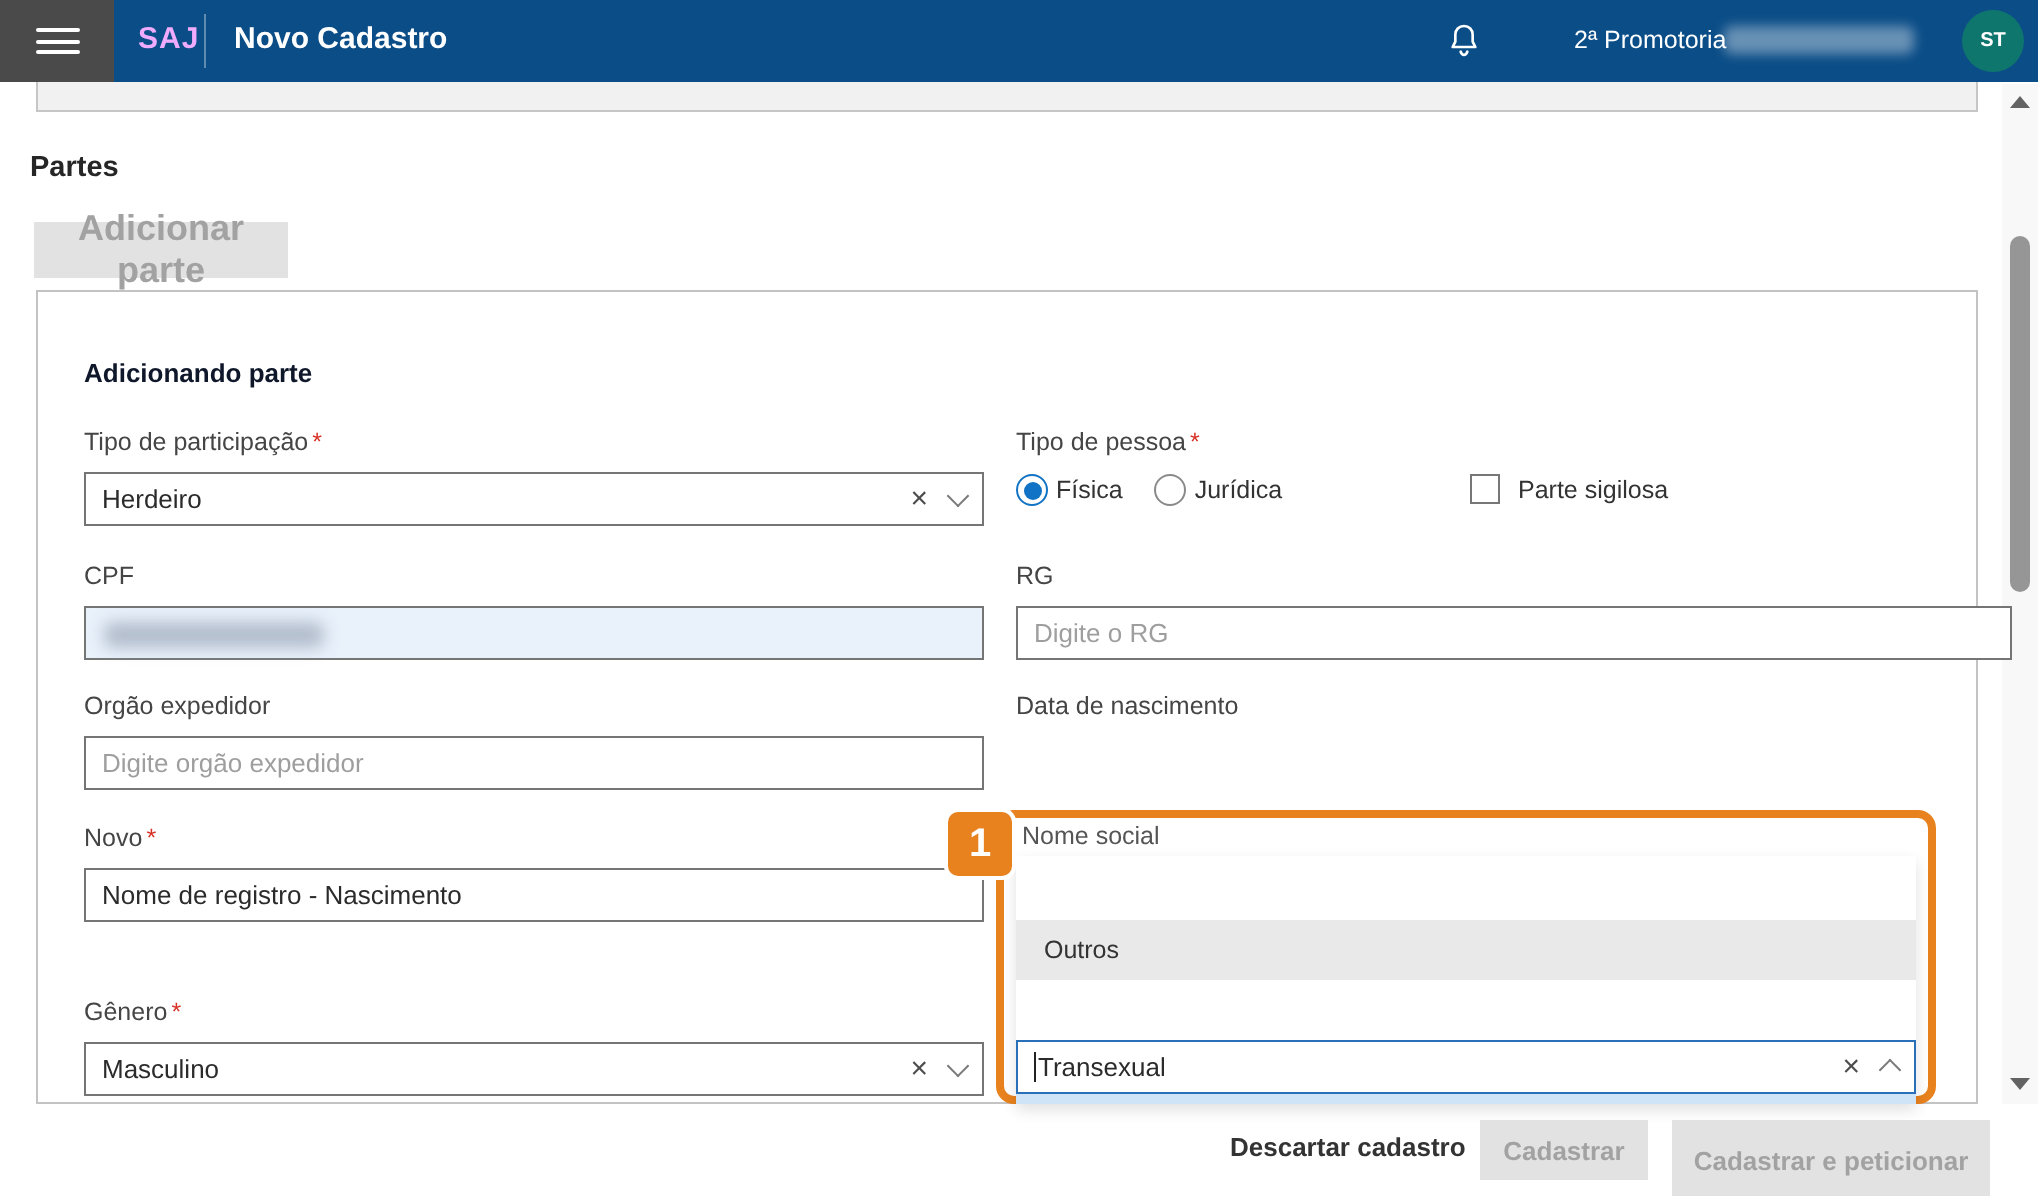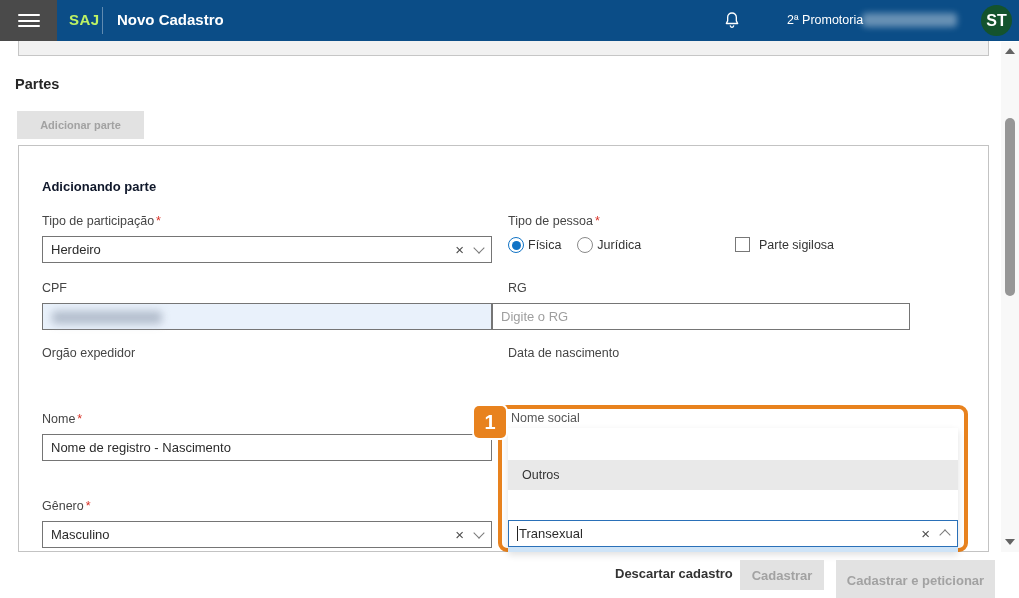--- a/index.html
+++ b/index.html
@@ -5,44 +5,44 @@
   html,body{margin:0;padding:0;background:#fff;}
   .screen{position:relative;width:1019px;height:598px;background:#fff;overflow:hidden;
           font-family:"Liberation Sans",sans-serif;-webkit-font-smoothing:antialiased;}
 
   
   .topbar{position:absolute;left:0;top:0;width:1019px;height:41px;background:#0b4d87;}
   .menu-btn{position:absolute;left:0;top:0;width:57px;height:41px;background:#4a4a4a;
             display:flex;align-items:center;justify-content:center;cursor:pointer;}
   .menu-lines{width:22px;height:13px;display:flex;flex-direction:column;justify-content:space-between;}
   .menu-lines i{height:2px;background:#fff;border-radius:1px;}
-  .brand{position:absolute;left:69px;top:11px;color:#bef264;font-weight:bold;font-size:15px;letter-spacing:.5px;}
+  .brand{position:absolute;left:69px;top:11px;color:#f0abfc;font-weight:bold;font-size:15px;letter-spacing:.5px;}
   .tb-divider{position:absolute;left:102px;top:7px;width:1px;height:27px;background:rgba(255,255,255,.35);}
   .page-title{position:absolute;left:117px;top:11px;color:#fff;font-weight:bold;font-size:15px;}
   .bell{position:absolute;left:722px;top:10px;width:20px;height:21px;cursor:pointer;}
   .office{position:absolute;left:787px;top:13px;color:#fff;font-size:12.5px;}
   .redact-h{position:absolute;left:862px;top:13px;width:95px;height:14px;border-radius:4px;
             background:rgba(255,255,255,.38);filter:blur(3px);}
-  .avatar{position:absolute;left:981px;top:5px;width:31px;height:31px;border-radius:50%;background:#14532d;
-          color:#fff;font-weight:bold;font-size:16px;display:flex;align-items:center;justify-content:center;cursor:pointer;}
+  .avatar{position:absolute;left:981px;top:5px;width:31px;height:31px;border-radius:50%;background:#0f766e;
+          color:#fff;font-weight:bold;font-size:10px;display:flex;align-items:center;justify-content:center;cursor:pointer;}
 
   
   .top-strip{position:absolute;left:18px;top:41px;width:971px;height:15px;background:#f1f1f1;
              border:1px solid #c6c6c6;border-top:none;box-sizing:border-box;}
 
   
   .scrollbar{position:absolute;left:1001px;top:42px;width:18px;height:510px;background:#f8f8f8;}
   .sb-arrow{position:absolute;left:4px;width:0;height:0;border-left:5px solid transparent;border-right:5px solid transparent;}
   .sb-up{top:6px;border-bottom:6px solid #636363;}
   .sb-down{top:497px;border-top:6px solid #636363;}
   .sb-thumb{position:absolute;left:4px;top:76px;width:10px;height:178px;background:#969696;border-radius:5px;}
 
   
   .section-title{position:absolute;left:15px;top:76px;font-size:14.5px;font-weight:bold;color:#262626;}
-  .btn-gray{background:#e2e2e2;color:#a2a2a2;font-weight:600;font-size:11px;
+  .btn-gray{background:#e2e2e2;color:#a2a2a2;font-weight:600;font-size:18px;
             display:flex;align-items:center;justify-content:center;border:none;cursor:default;box-sizing:border-box;}
   .add-btn{position:absolute;left:17px;top:111px;width:127px;height:28px;}
 
   .panel{position:absolute;left:18px;top:145px;width:971px;height:407px;border:1px solid #c3c3c3;
          background:#fff;box-sizing:border-box;}
   .form-title{position:absolute;left:42px;top:179px;font-size:13px;font-weight:bold;color:#0f172a;}
 
   .field-label{position:absolute;font-size:12.5px;color:#454545;white-space:nowrap;}
   .star{color:#d83025;margin-left:2px;}
 
@@ -52,21 +52,21 @@
   .tb::placeholder{color:#9e9e9e;}
   .combobox,.fake-input{display:flex;align-items:center;padding:0 8px;cursor:pointer;}
   .cb-value{font-size:13px;color:#2b2b2b;}
   .cb-icons{margin-left:auto;display:flex;align-items:center;gap:11px;}
   .x-icon{font-size:15px;color:#4d4d4d;line-height:1;cursor:pointer;}
   .chev{width:7px;height:7px;display:inline-block;border-right:1.5px solid #7a7a7a;border-bottom:1.5px solid #7a7a7a;
         transform:rotate(45deg);margin-top:-3px;cursor:pointer;}
   .chev.up{transform:rotate(225deg);margin-top:3px;}
 
   .col-l{left:42px;width:450px;}
-  .col-r{left:492px;width:418px;}
+  .col-r{left:508px;width:498px;}
 
   
   .choice-row{position:absolute;display:flex;align-items:center;font-size:12.5px;color:#333;}
   .radio{width:16px;height:16px;border-radius:50%;border:1px solid #8a8a8a;background:#fff;box-sizing:border-box;
          display:inline-block;position:relative;cursor:pointer;}
   .radio.checked{border:1.5px solid #1173c5;}
   .radio.checked::after{content:"";position:absolute;inset:2.5px;background:#1173c5;border-radius:50%;}
   .checkbox{width:15px;height:15px;border:1px solid #777;background:#fff;display:inline-block;box-sizing:border-box;cursor:pointer;}
 
   
@@ -167,25 +167,26 @@
 
   <div class="field-label" style="left:42px;top:281px;">CPF</div>
   <div class="fake-input cpf-box col-l" style="top:303px;">
     <span class="cpf-blob"></span>
   </div>
 
   <div class="field-label" style="left:508px;top:281px;">RG</div>
   <input class="tb col-r" style="top: 303px;" placeholder="Digite o RG">
 
   <div class="field-label" style="left:42px;top:346px;">Orgão expedidor</div>
+  <input class="tb col-l" style="top: 368px;" placeholder="Digite orgão expedidor">
 
   <div class="field-label" style="left:508px;top:346px;">Data de nascimento</div>
 
   <div class="field-label" style="left:42px;top:412px;">
-    <span>Nome</span><span class="star">*</span>
+    <span>Novo</span><span class="star">*</span>
   </div>
   <input class="tb col-l" style="top: 434px;" value="Nome de registro - Nascimento">
 
   <div class="field-label" style="left:42px;top:499px;">
     <span>Gênero</span><span class="star">*</span>
   </div>
   <div class="combobox col-l" style="top:521px;">
     <span class="cb-value">Masculino</span>
     <span class="cb-icons">
       <span class="x-icon">×</span>

